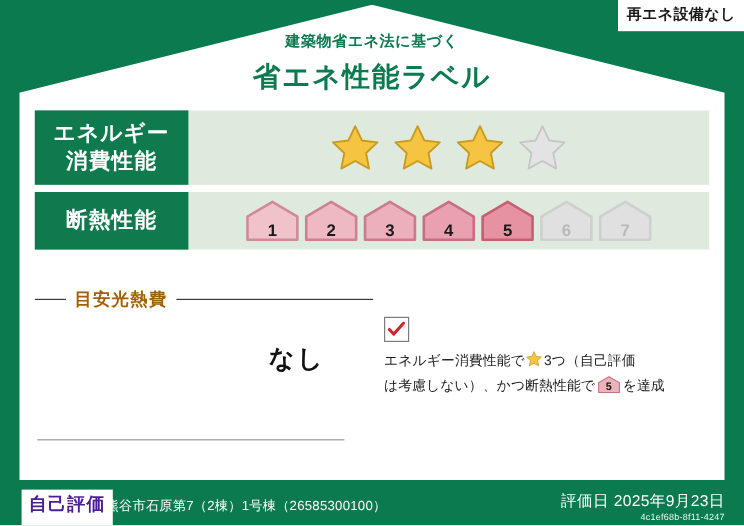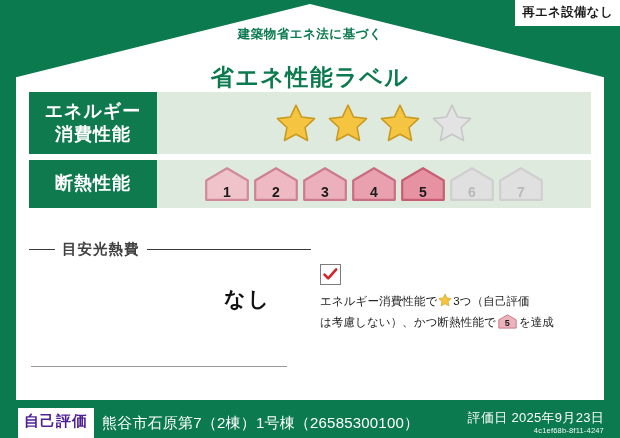--- a/index.html
+++ b/index.html
@@ -69,21 +69,21 @@
     font-size: 12.5px;
     font-weight: 700;
     letter-spacing: 0.5px;
     line-height: 1.1;
   }
   .title-main {
     font-size: 23px;
     font-weight: 700;
     letter-spacing: 1.5px;
     line-height: 1.25;
-    margin-top: 21px;
+    margin-top: 8px;
   }
 
   
   .perf-area {
     position: absolute;
     left: 29px;
     top: 92px;
     width: 562px;
   }
   .perf-row {
@@ -179,21 +179,21 @@
   }
   .cost-heading .rule {
     flex: 1 1 auto;
     height: 1px;
     background: #3b3b3b;
   }
   .cost-heading .rule.short { flex: 0 0 26px; }
   .cost-heading .txt {
     font-size: 14.5px;
     font-weight: 700;
-    color: #404040;
+    color: #a16207;
     letter-spacing: 1px;
     white-space: nowrap;
   }
 
   .cost-value {
     margin-top: 26px;
     text-align: right;
     font-size: 21px;
     font-weight: 700;
     color: #111111;
@@ -280,23 +280,23 @@
     background: #ffffff;
     color: #4c1d95;
     font-size: 15px;
     font-weight: 700;
     letter-spacing: 1px;
     line-height: 1;
     padding: 5px 6px 16px 6px;
   }
   .property-text {
     position: absolute;
-    left: 102px;
+    left: 88px;
     top: 14px;
-    font-size: 15px;
+    font-size: 11px;
     letter-spacing: 0.2px;
     white-space: nowrap;
   }
   .eval-date {
     position: absolute;
     right: 16px;
     top: 9px;
     font-size: 13px;
     font-weight: 400;
     letter-spacing: 0.3px;

